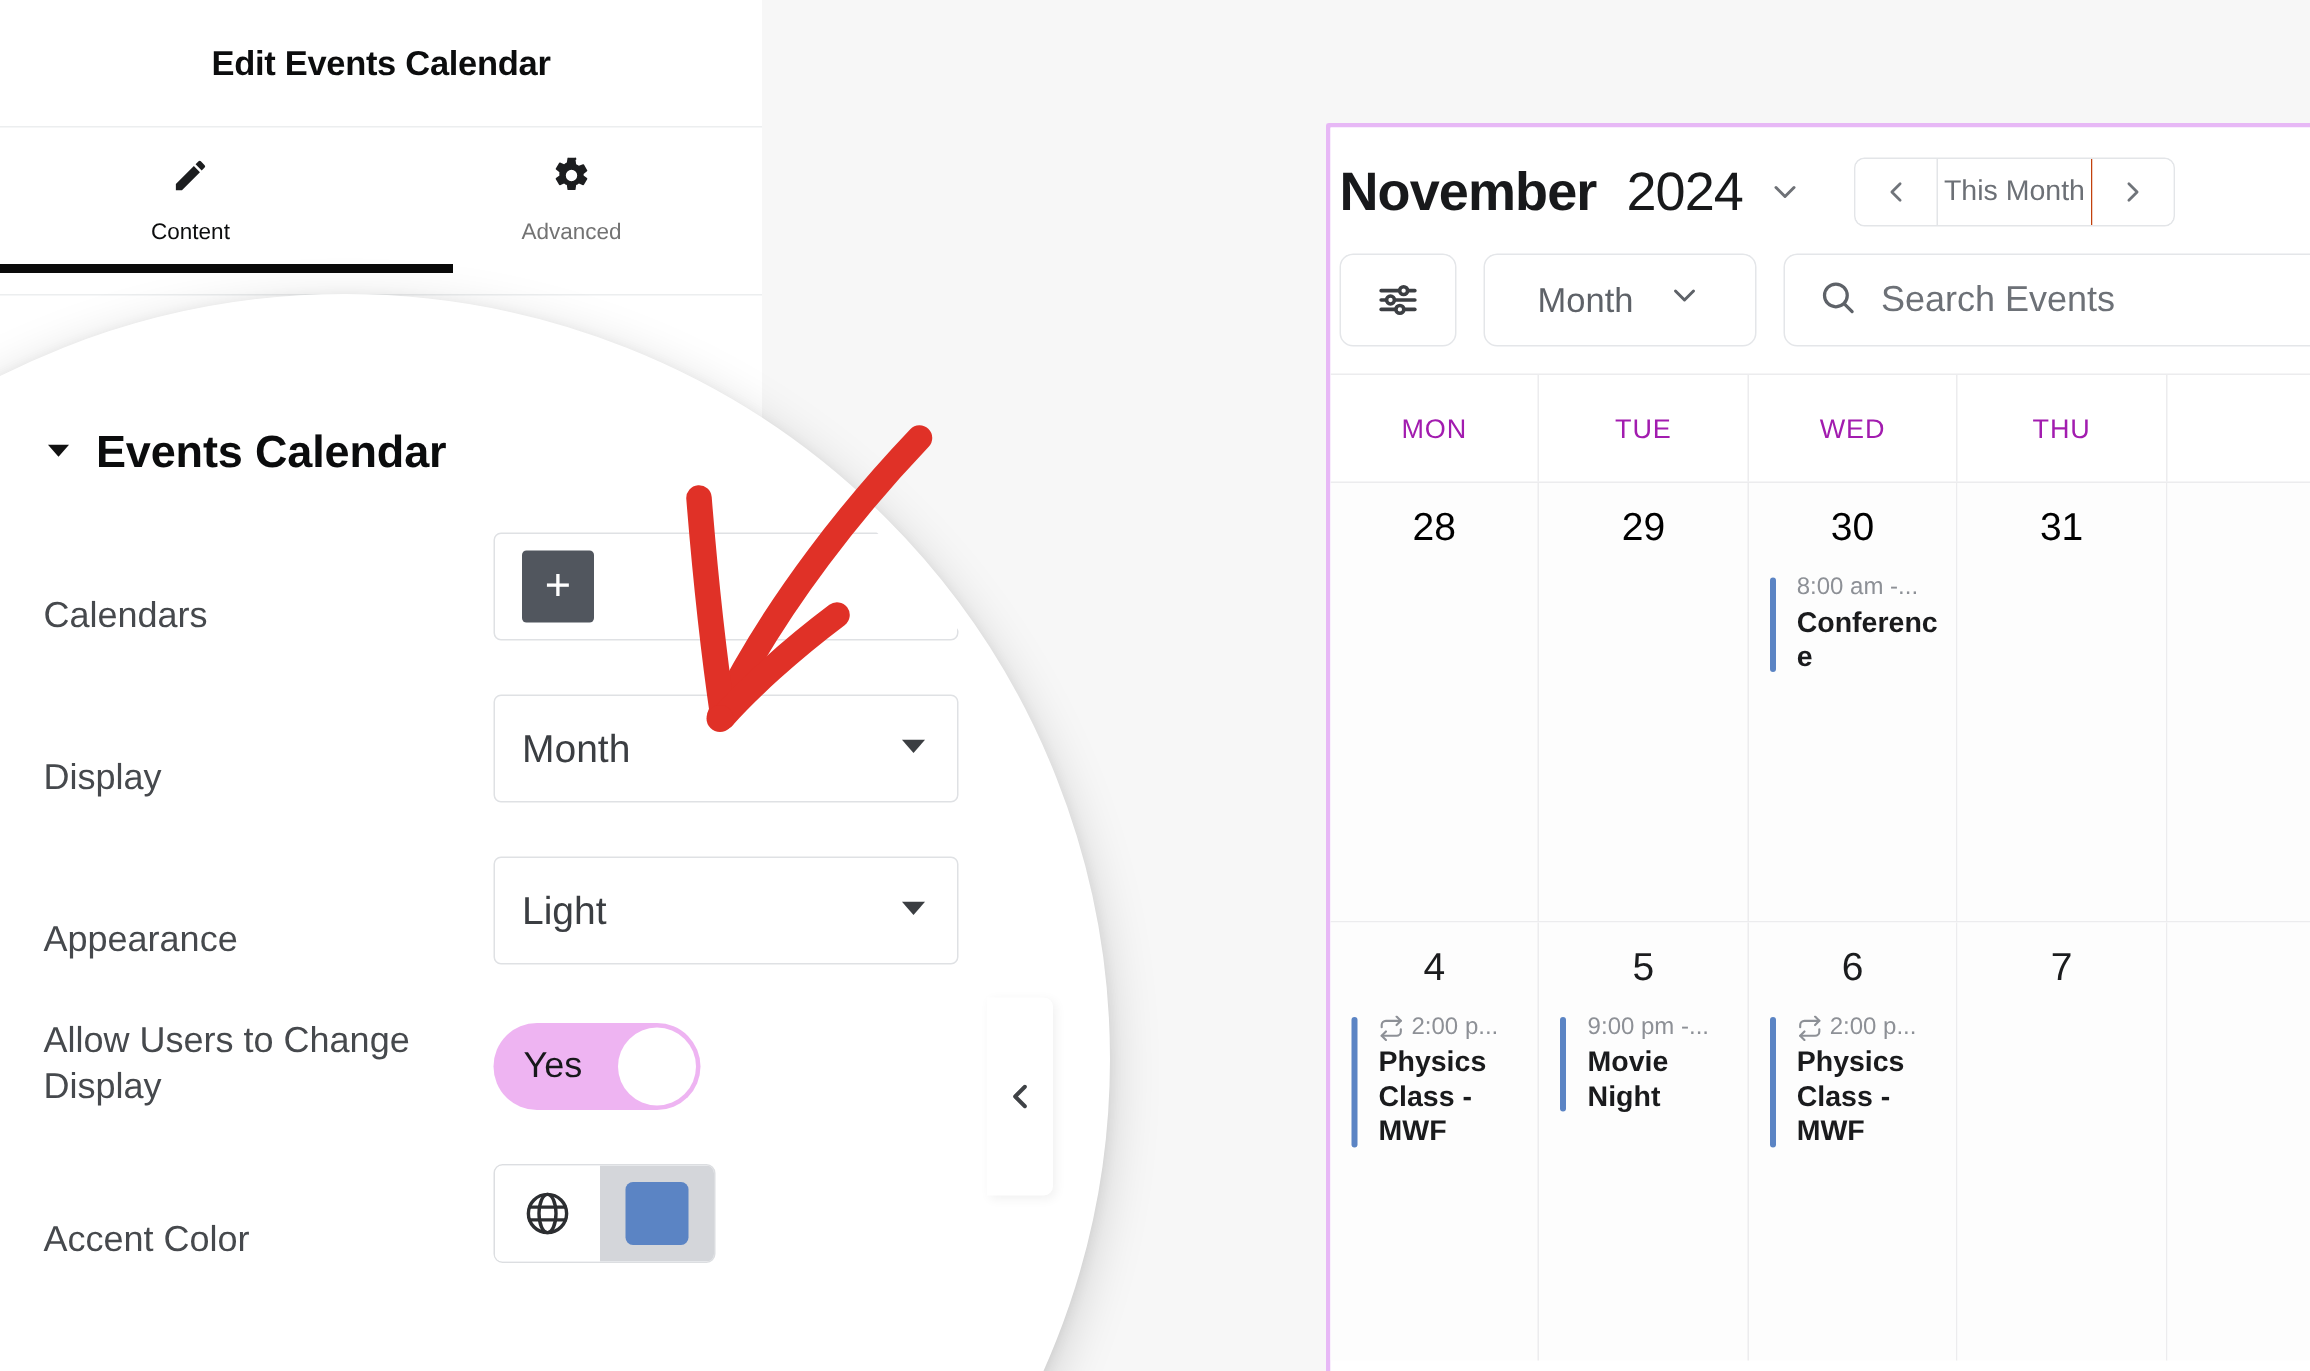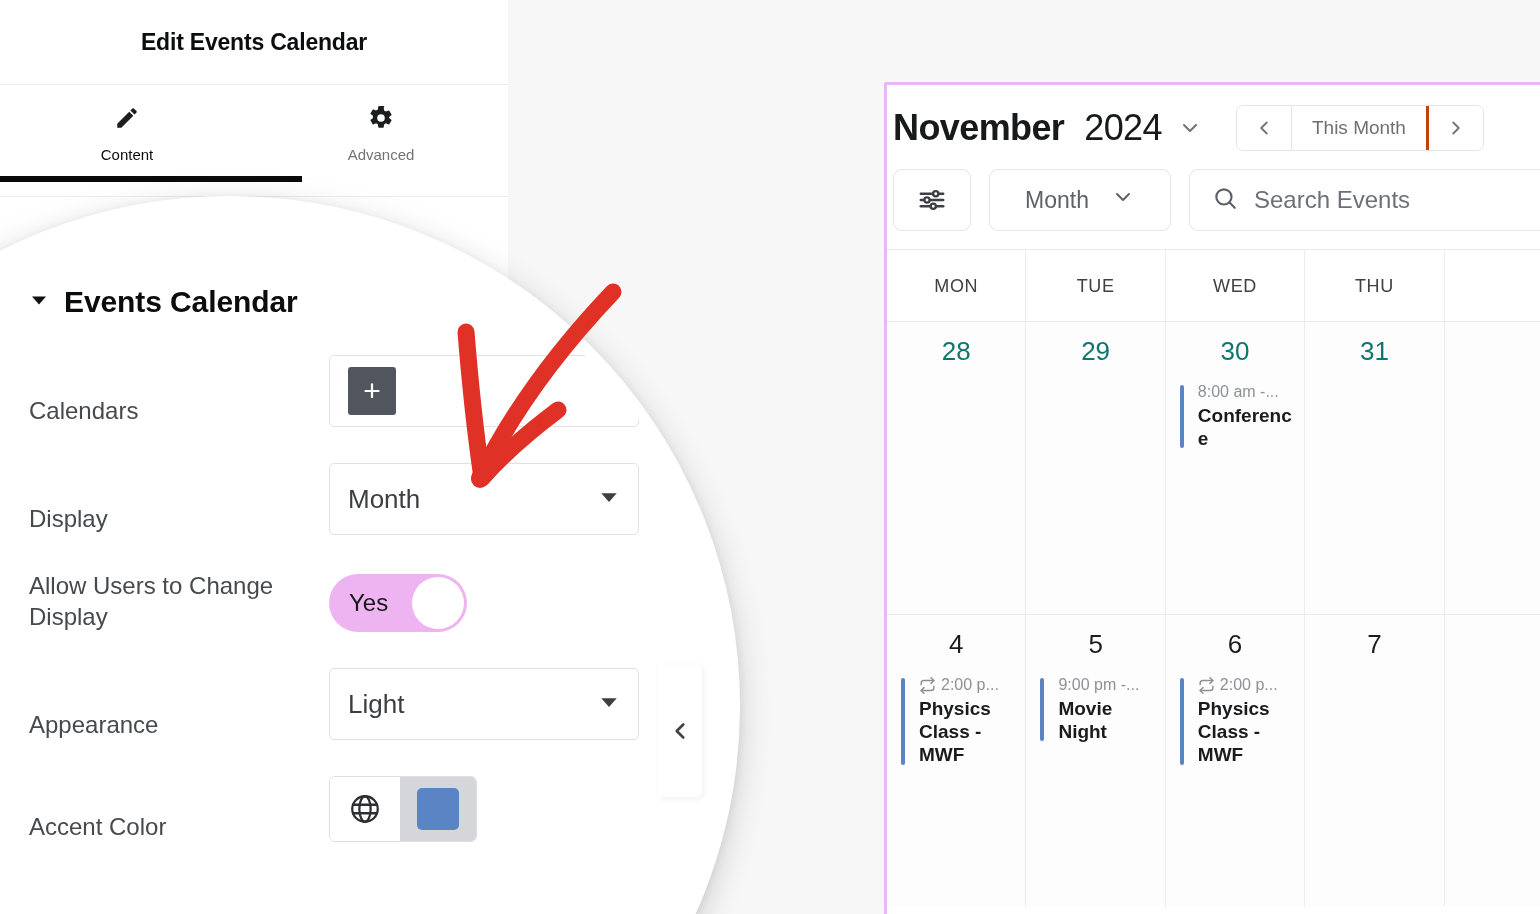--- a/index.html
+++ b/index.html
@@ -76,22 +76,22 @@
     margin-left: 34px; display: flex; align-items: stretch;
     border: 1px solid #e3e5e8; border-radius: 7px; overflow: hidden;
     height: 46px; background: #fff;
   }
   .nav-btn {
     width: 54px; display: flex; align-items: center; justify-content: center;
     color: #70747a; cursor: pointer; background: #fff;
   }
   .nav-mid {
     display: flex; align-items: center; justify-content: center;
-    padding: 0 20px; font-size: 19px; color: #6c7076;
-    border-left: 1px solid #e3e5e8; border-right: 3px solid #c2410c;
+    padding: 0 4px; font-size: 19px; color: #6c7076;
+    border-left: 1px solid #e3e5e8; border-right: 1px solid #c2410c;
     cursor: pointer; white-space: nowrap;
   }
 
   .cal-tools { display: flex; align-items: center; gap: 18px; padding: 12px 0 18px 6px; }
   .tool-sq {
     width: 78px; height: 62px; border: 1px solid #e4e6e9; border-radius: 9px;
     background: #fff; display: flex; align-items: center; justify-content: center;
     cursor: pointer;
   }
   .tool-month {
@@ -102,33 +102,33 @@
   .tool-search {
     height: 62px; flex: 1; border: 1px solid #e4e6e9; border-radius: 9px;
     background: #fff; display: flex; align-items: center; gap: 16px;
     padding: 0 22px; cursor: text;
   }
   .tool-search .ph { font-size: 24px; color: #6d7177; }
 
   .grid-head { display: flex; border-top: 1px solid #ececee; }
   .grid-head .dh {
     flex: 1 0 0; min-width: 0; text-align: center;
-    font-size: 18px; color: #404040; letter-spacing: 0.6px;
+    font-size: 18px; color: #a21caf; letter-spacing: 0.6px;
     padding: 26px 0 24px; border-right: 1px solid #ececee;
   }
   .week { display: flex; border-top: 1px solid #ececee; }
   .day {
     flex: 1 0 0; min-width: 0;
     border-right: 1px solid #ececee;
     padding: 14px 0 0;
     height: 292px;
     background: #fdfdfd;
   }
   .day .dnum {
-    text-align: center; font-size: 26px; color: #0f766e; margin-bottom: 16px;
+    text-align: center; font-size: 26px; color: #000000; margin-bottom: 16px;
   }
   .week.cur .day .dnum { color: #1b1c1e; }
   .evt {
     position: relative; padding-left: 18px; margin: 0 12px 8px 14px;
   }
   .evt:before {
     content: ""; position: absolute; left: 0; top: 2px; bottom: 2px;
     width: 4px; background: #5b84c4; border-radius: 2px;
   }
   .evt .etime {
@@ -411,38 +411,38 @@
         <span class="val">Month</span>
         <span>
           <svg width="22" height="22" viewBox="0 0 20 20" fill="#3b3e42">
                 <polygon points="3,6.5 17,6.5 10,14.5"></polygon>
               </svg>
         </span>
       </div>
     </div>
 
     <div class="l-row">
-      <div class="l-label">Allow Users to Change Display</div>
-      <div style="width:310px;display:flex;align-items:center;">
-        <div class="toggle">
-          <span class="tx">Yes</span>
-          <span class="knob"></span>
-        </div>
-      </div>
-    </div>
-
-    <div class="l-row">
       <div class="l-label">Appearance</div>
       <div class="l-field sel">
         <span class="val">Light</span>
         <span>
           <svg width="22" height="22" viewBox="0 0 20 20" fill="#3b3e42">
                 <polygon points="3,6.5 17,6.5 10,14.5"></polygon>
               </svg>
         </span>
+      </div>
+    </div>
+
+    <div class="l-row">
+      <div class="l-label">Allow Users to Change Display</div>
+      <div style="width:310px;display:flex;align-items:center;">
+        <div class="toggle">
+          <span class="tx">Yes</span>
+          <span class="knob"></span>
+        </div>
       </div>
     </div>
 
     <div class="l-row">
       <div class="l-label">Accent Color</div>
       <div style="width:310px;display:flex;align-items:center;">
         <div class="color-ctl">
           <span class="glob">
             <svg width="34" height="34" viewBox="0 0 24 24" fill="none" stroke="#2c2e31" stroke-width="1.6">
               <circle cx="12" cy="12" r="9"></circle>

